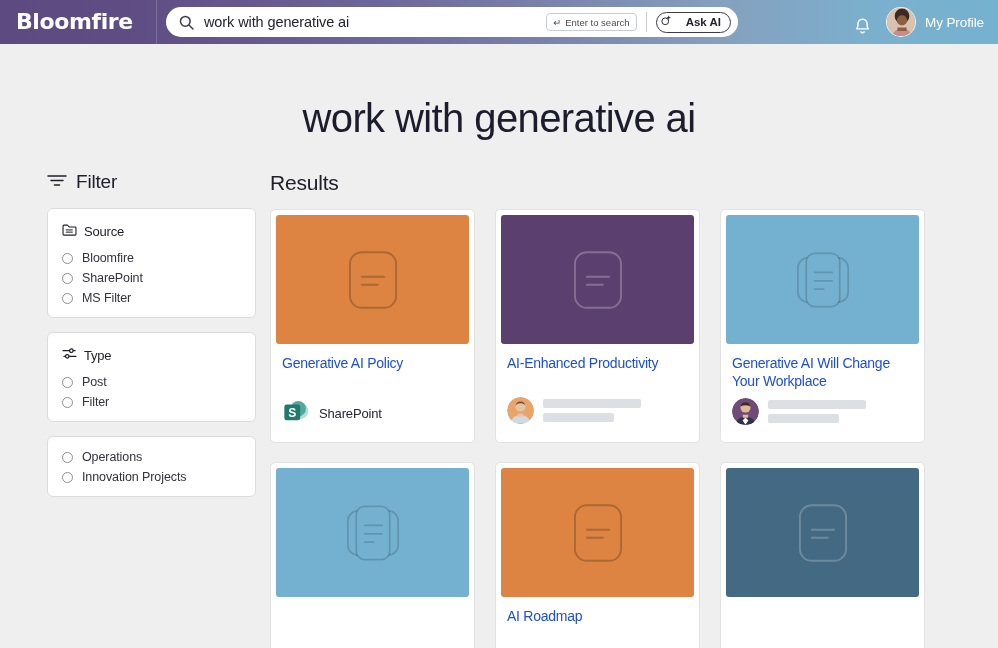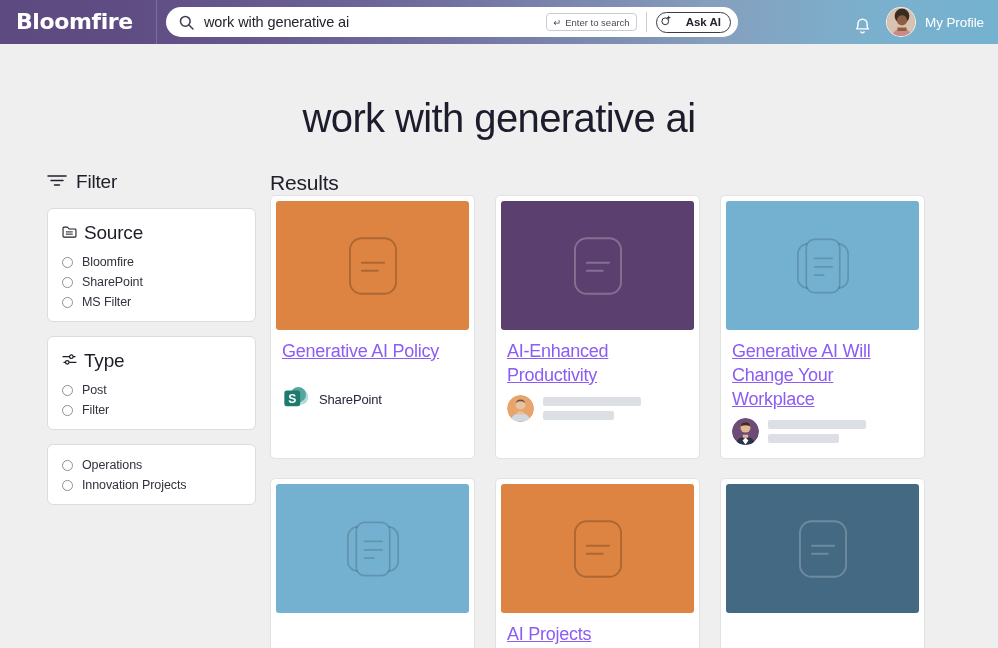--- a/index.html
+++ b/index.html
@@ -142,63 +142,62 @@
     background: #ffffff;
     border: 1px solid #dcdcdc;
     border-radius: 6px;
     width: 209px;
     padding: 13px 14px 12px 14px;
     margin-bottom: 14px;
   }
   .filter-card-head {
     display: flex; align-items: center; gap: 7px; margin-bottom: 11px;
   }
-  .filter-card-title { font-size: 19px; color: #1d1d29; font-weight: 500; letter-spacing: -0.2px; }
+  .filter-card-title { font-size: 13px; color: #1d1d29; font-weight: 500; letter-spacing: -0.2px; }
   .filter-option {
     display: flex; align-items: center; gap: 9px;
     margin-bottom: 6px; cursor: pointer;
   }
   .filter-option:last-child { margin-bottom: 0; }
   .radio {
     width: 11px; height: 11px; border-radius: 50%;
     border: 1.3px solid #8e8e96; flex: 0 0 auto; background: #fff;
   }
   .filter-option-label { font-size: 12.5px; color: #32323e; letter-spacing: -0.1px; }
 
   
   #results-title {
     font-size: 21px; color: #20202c; font-weight: 400;
-    letter-spacing: -0.2px; 
+    letter-spacing: -0.2px; margin-bottom: 14px;
   }
   #results-grid {
     display: grid;
     grid-template-columns: repeat(3, 205px);
     gap: 19px 20px;
   }
   .result-card {
     background: #ffffff;
     border: 1px solid #e2e2e2;
     border-radius: 5px;
     padding: 5px 5px 0 5px;
     cursor: pointer;
     overflow: hidden;
   }
   .thumb {
     height: 129px;
     border-radius: 3px;
     display: flex; align-items: center; justify-content: center;
   }
   .card-title {
-    font-size: 18px;
-    color: #8b5cf6;
+    font-size: 14px;
+    color: #1d4ed8;
     line-height: 1.32;
     letter-spacing: -0.25px;
     padding: 10px 6px 0 6px;
     min-height: 46px;
-    text-decoration: underline;
   }
   .card-foot {
     display: flex; align-items: center; gap: 9px;
     padding: 7px 6px 13px 6px;
   }
   .source-name { font-size: 13px; color: #26263a; letter-spacing: -0.15px; }
   .avatar-sm {
     width: 27px; height: 27px; border-radius: 50%;
     flex: 0 0 auto; overflow: hidden;
   }
@@ -435,21 +434,21 @@
       </div>
 
       <div class="result-card">
         <div class="thumb" style="background:#de8442">
           <svg viewBox="0 0 70 78" width="56" height="62">
             <rect x="6" y="4" width="58" height="70" rx="15" fill="none" stroke="rgba(0,0,0,0.22)" stroke-width="2.4"></rect>
             <line x1="21" y1="35" x2="49" y2="35" stroke="rgba(0,0,0,0.22)" stroke-width="2.4" stroke-linecap="round"></line>
             <line x1="21" y1="45" x2="41" y2="45" stroke="rgba(0,0,0,0.22)" stroke-width="2.4" stroke-linecap="round"></line>
           </svg>
         </div>
-        <div class="card-title">AI Projects</div>
+        <div class="card-title">AI Roadmap</div>
         <div class="card-foot">
           
           
         </div>
       </div>
 
       <div class="result-card">
         <div class="thumb" style="background:#446a83">
           <svg viewBox="0 0 70 78" width="56" height="62">
             <rect x="6" y="4" width="58" height="70" rx="15" fill="none" stroke="rgba(255,255,255,0.22)" stroke-width="2.4"></rect>

